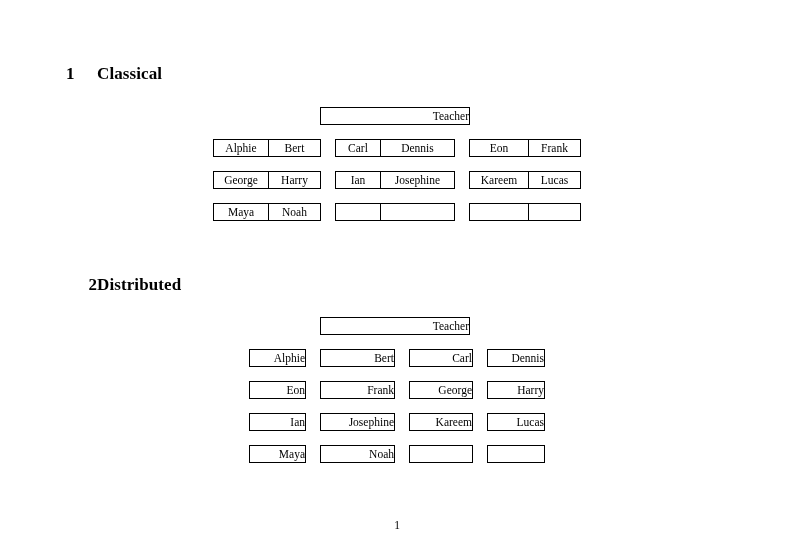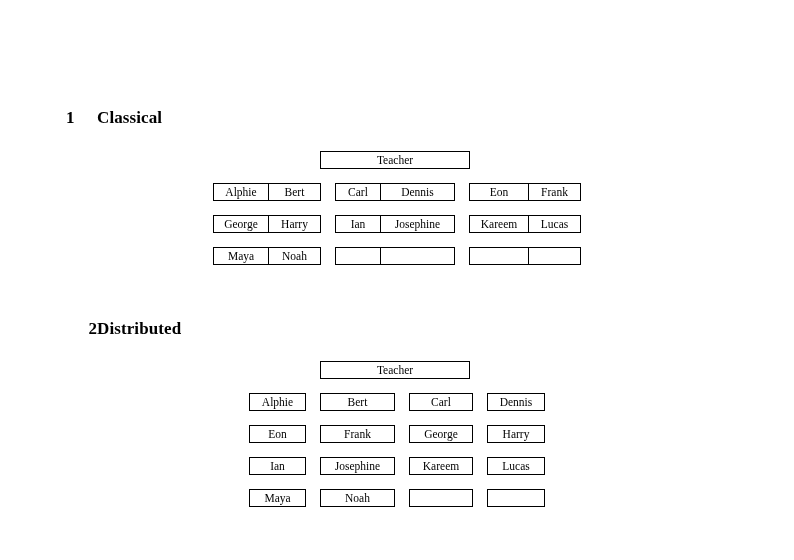--- a/index.html
+++ b/index.html
@@ -12,21 +12,20 @@
     height: 560px;
     position: relative;
     font-family: "Liberation Serif", "DejaVu Serif", serif;
     color: #000000;
     overflow: hidden;
   }
 
   .page {
     position: absolute;
     inset: 0;
-    margin-top: 44px;
   }
 
   
   .section-heading {
     position: absolute;
     font-size: 17px;
     font-weight: bold;
     letter-spacing: 0.1px;
     white-space: nowrap;
     line-height: 1;
@@ -39,21 +38,21 @@
   #heading-distributed { left: 66px; top: 276px; text-align: right; }
 
   
   .box {
     position: absolute;
     box-sizing: border-box;
     border: 1px solid #000000;
     height: 18px;
     line-height: 16px;
     font-size: 11.5px;
-    text-align: center;
+    text-align: right;
     background: #ffffff;
     white-space: nowrap;
     overflow: hidden;
   }
 
   
   .teacher-box {
     left: 320px;
     width: 150px;
   }

